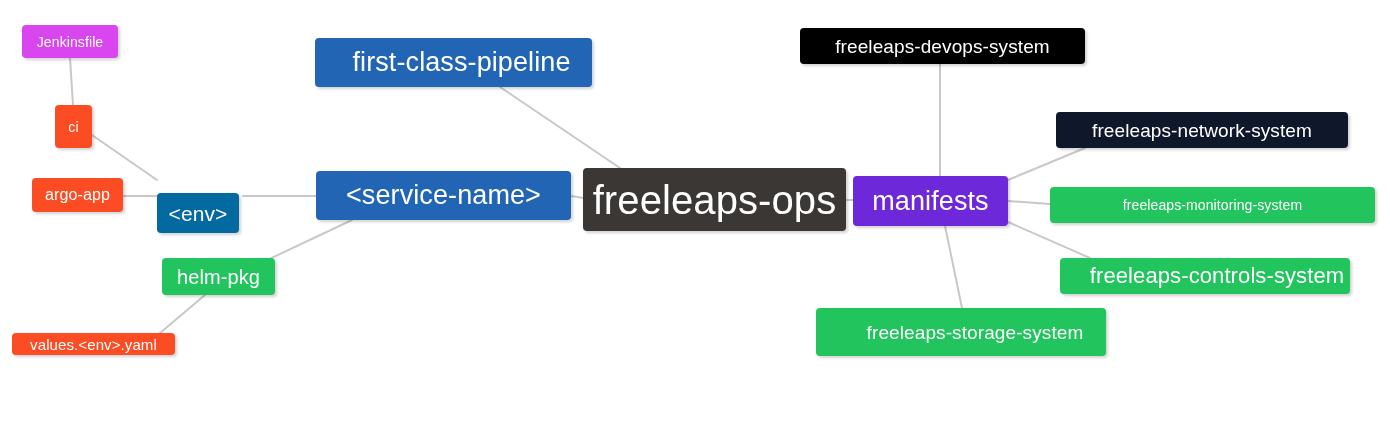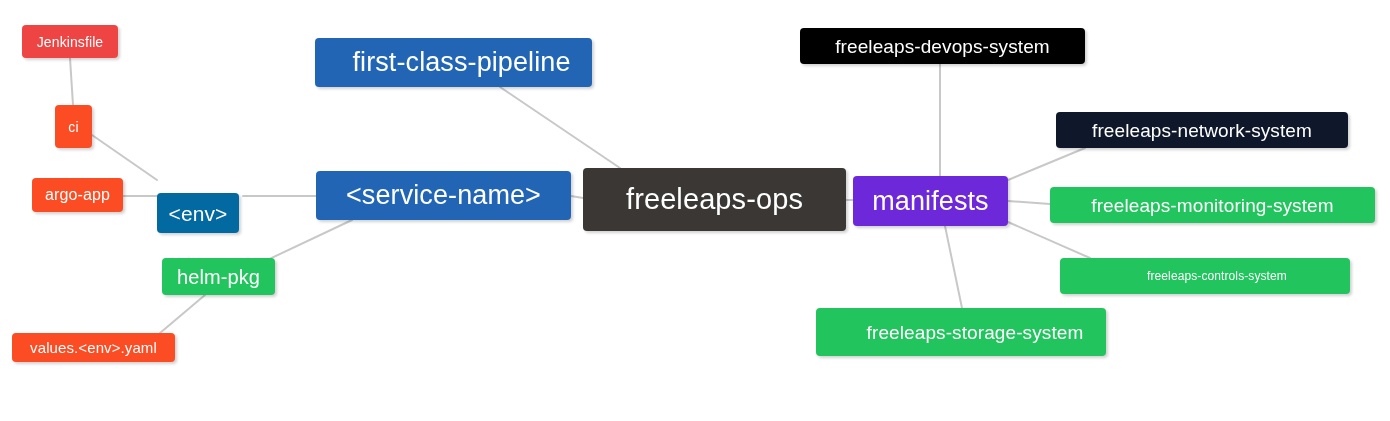--- a/index.html
+++ b/index.html
@@ -57,59 +57,59 @@
       <line x1="500" y1="87" x2="620" y2="168" stroke="#c8c8c8" stroke-width="2" stroke-linecap="round"></line>
       <line x1="571" y1="196" x2="583" y2="198" stroke="#c8c8c8" stroke-width="2" stroke-linecap="round"></line>
       <line x1="846" y1="200" x2="853" y2="200" stroke="#c8c8c8" stroke-width="2" stroke-linecap="round"></line>
       <line x1="940" y1="176" x2="940" y2="64" stroke="#c8c8c8" stroke-width="2" stroke-linecap="round"></line>
       <line x1="1008" y1="180" x2="1085" y2="148" stroke="#c8c8c8" stroke-width="2" stroke-linecap="round"></line>
       <line x1="1008" y1="201" x2="1050" y2="204" stroke="#c8c8c8" stroke-width="2" stroke-linecap="round"></line>
       <line x1="1008" y1="222" x2="1090" y2="258" stroke="#c8c8c8" stroke-width="2" stroke-linecap="round"></line>
       <line x1="945" y1="226" x2="962" y2="308" stroke="#c8c8c8" stroke-width="2" stroke-linecap="round"></line>
     </svg>
   <div id="nodes">
-      <div class="node" style="left: 22px; top: 25px; width: 96px; height: 33px; background: #ef4444; font-size: 14px;">
+      <div class="node" style="left: 22px; top: 25px; width: 96px; height: 33px; background: #d946ef; font-size: 14px;">
         <span class="node-label">Jenkinsfile</span>
       </div>
       <div class="node" style="left: 55px; top: 105px; width: 37px; height: 43px; background: rgb(251, 76, 35); font-size: 14px;">
         <span class="node-label">ci</span>
       </div>
       <div class="node" style="left: 32px; top: 178px; width: 91px; height: 34px; background: rgb(251, 76, 35); font-size: 16px;">
         <span class="node-label">argo-app</span>
       </div>
       <div class="node" style="left: 157px; top: 193px; width: 82px; height: 40px; background: #0369a1; font-size: 21px;">
         <span class="node-label">&lt;env&gt;</span>
       </div>
       <div class="node" style="left: 150px; top: 258px; width: 113px; height: 37px; background: rgb(33, 196, 93); font-size: 20px; margin-left: 12px;">
         <span class="node-label">helm-pkg</span>
       </div>
-      <div class="node" style="left: 12px; top: 333px; width: 163px; height: 29px; background: rgb(251, 76, 35); font-size: 15px;">
+      <div class="node" style="left: 12px; top: 333px; width: 163px; height: 22px; background: rgb(251, 76, 35); font-size: 15px;">
         <span class="node-label">values.&lt;env&gt;.yaml</span>
       </div>
       <div class="node" style="left: 315px; top: 38px; width: 277px; height: 49px; background: rgb(34, 101, 181); font-size: 27px; padding-left: 16px;">
         <span class="node-label">first-class-pipeline</span>
       </div>
       <div class="node" style="left: 316px; top: 171px; width: 255px; height: 49px; background: rgb(34, 101, 181); font-size: 27px;">
         <span class="node-label">&lt;service-name&gt;</span>
       </div>
-      <div class="node" style="left: 583px; top: 168px; width: 263px; height: 63px; background: rgb(59, 55, 52); font-size: 29px;">
+      <div class="node" style="left: 583px; top: 168px; width: 263px; height: 63px; background: rgb(59, 55, 52); font-size: 40px;">
         <span class="node-label">freeleaps-ops</span>
       </div>
       <div class="node" style="left: 853px; top: 176px; width: 155px; height: 50px; background: #6d28d9; font-size: 27px;">
         <span class="node-label">manifests</span>
       </div>
       <div class="node" style="left: 800px; top: 28px; width: 285px; height: 36px; background: #000000; font-size: 19px;">
         <span class="node-label">freeleaps-devops-system</span>
       </div>
       <div class="node" style="left: 1056px; top: 112px; width: 292px; height: 36px; background: #0f172a; font-size: 19px;">
         <span class="node-label">freeleaps-network-system</span>
       </div>
-      <div class="node" style="left: 1050px; top: 187px; width: 325px; height: 36px; background: rgb(33, 196, 93); font-size: 19px;">
+      <div class="node" style="left: 1050px; top: 187px; width: 325px; height: 36px; background: rgb(33, 196, 93); font-size: 14px;">
         <span class="node-label">freeleaps-monitoring-system</span>
       </div>
-      <div class="node" style="left: 1060px; top: 258px; width: 290px; height: 36px; background: rgb(33, 196, 93); font-size: 12px; padding-left: 24px;">
+      <div class="node" style="left: 1060px; top: 258px; width: 290px; height: 36px; background: rgb(33, 196, 93); font-size: 22px; padding-left: 24px;">
         <span class="node-label">freeleaps-controls-system</span>
       </div>
       <div class="node" style="left: 816px; top: 308px; width: 290px; height: 48px; background: rgb(33, 196, 93); font-size: 19px; padding-left: 28px;">
         <span class="node-label">freeleaps-storage-system</span>
       </div>
     </div>
 </div>
 
 </body></html>

